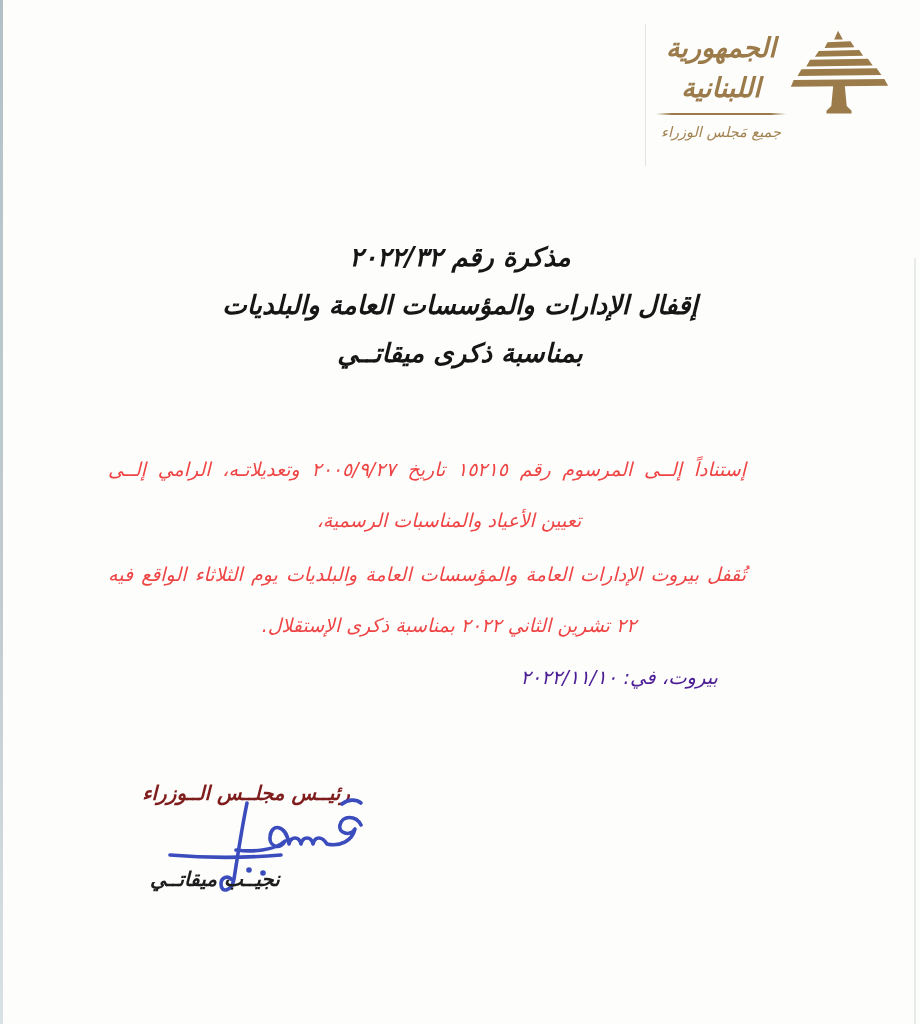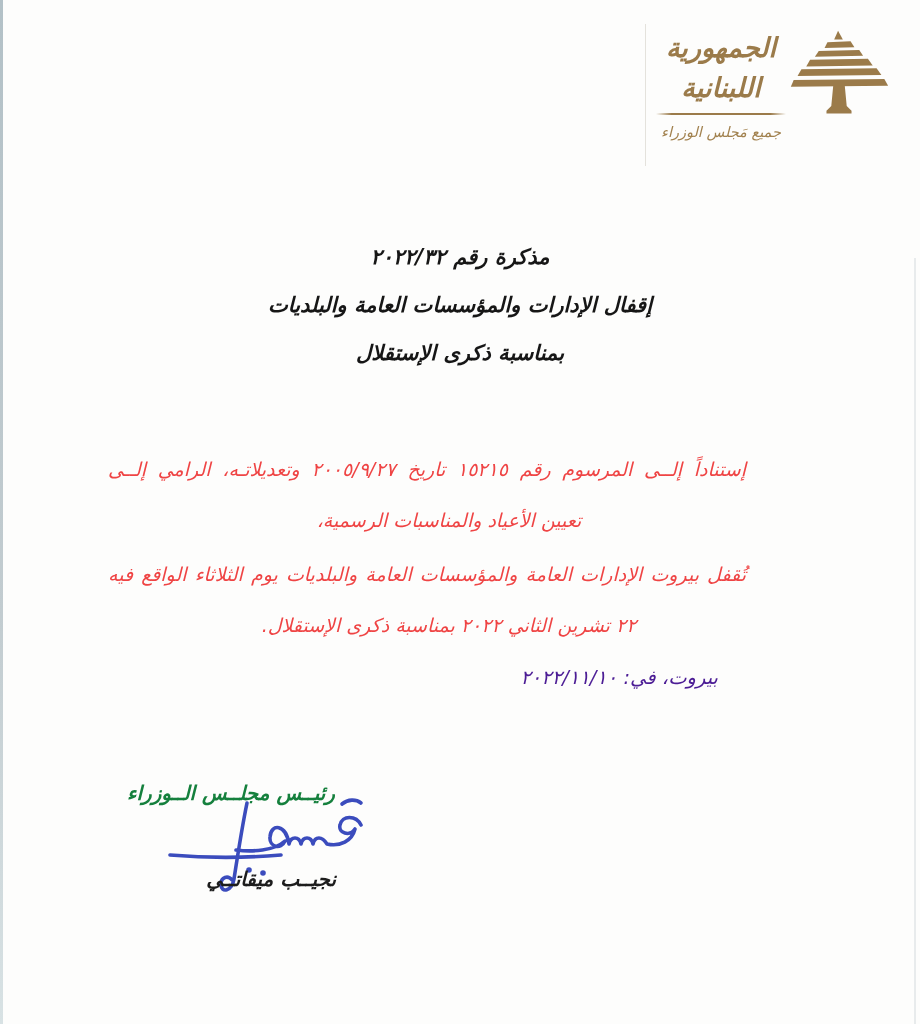--- a/index.html
+++ b/index.html
@@ -19,38 +19,38 @@
   .lh-text  { position:absolute; left:646px; top:28px; width:150px; text-align:center; color:#9b7b4a; }
   .lh-rep   { font-size:27px; font-weight:bold; line-height:40px; letter-spacing:1px; direction:rtl; }
   .lh-rule  { height:2px; margin:5px 10px 0 10px;
               background:linear-gradient(90deg,transparent,#9b7b4a 12%,#9b7b4a 88%,transparent); }
   .lh-office{ font-size:14.5px; margin-top:9px; direction:rtl; color:#a2824f; }
   .cedar    { position:absolute; left:786px; top:24px; width:106px; height:106px; }
 
   
   .title-block { position:absolute; top:233px; left:0; width:100%; text-align:center;
                  font-weight:bold; color:#161616; }
-  .t-line { font-size:21px; line-height:48px; direction:rtl; }
+  .t-line { font-size:26px; line-height:48px; direction:rtl; }
 
   .para { position:absolute; left:108px; width:682px; direction:rtl; color:#ef4444;
           font-size:19px; line-height:51px; }
   .p1 { top:444px; }
   .p2 { top:549px; }
   .line.full { text-align:justify; text-align-last:justify; -moz-text-align-last:justify;
                white-space:nowrap; padding-right:44px; }
   .line.last { text-align:center; }
 
   .date-line { position:absolute; top:666px; right:202px; direction:rtl;
                font-size:19.5px; color:#4c1d95; }
 
   
-  .sig-title { position:absolute; top:781px; left:112px; width:238px; text-align:center;
-               direction:rtl; font-size:20px; font-weight:bold; color:#15803d; white-space:nowrap; }
+  .sig-title { position:absolute; top:781px; left:112px; width:238px; 
+               direction:rtl; font-size:20px; font-weight:bold; color:#7f1d1d; white-space:nowrap; }
   .sig-ink   { position:absolute; top:795px; left:128px; width:238px; height:110px; }
-  .sig-name  { position:absolute; top:867px; left:150px; width:186px; text-align:right;
+  .sig-name  { position:absolute; top:867px; left:150px; width:186px; text-align:left;
                direction:rtl; font-size:20px; font-weight:bold; color:#1d1d1d; white-space:nowrap; }
 </style>
 </head>
 <body>
 
 <div class="page">
 
   <div class="edge-left"></div>
   <div class="edge-right"></div>
 
@@ -74,21 +74,21 @@
         <path d="M8,53 L102,52 L106,59 L5,60 Z"></path>
         <path d="M49,59 L61,59 L63,80 L68,85 L68,88 L42,88 L42,85 L47,80 Z"></path>
       </g>
     </svg>
   </header>
 
   <main>
     <div class="title-block">
       <div class="t-line">مذكرة رقم ٢٠٢٢/٣٢</div>
       <div class="t-line">إقفال الإدارات والمؤسسات العامة والبلديات</div>
-      <div class="t-line">بمناسبة ذكرى الإستقلال</div>
+      <div class="t-line">بمناسبة ذكرى ميقاتــي</div>
     </div>
 
     <div class="para p1">
       <div class="line full">إستناداً إلــى المرسوم رقم ١٥٢١٥ تاريخ ٢٠٠٥/٩/٢٧ وتعديلاتـه، الرامي إلــى</div>
       <div class="line last">تعيين الأعياد والمناسبات الرسمية،</div>
     </div>
 
     <div class="para p2">
       <div class="line full">تُقفل بيروت الإدارات العامة والمؤسسات العامة والبلديات يوم الثلاثاء الواقع فيه</div>
       <div class="line last">٢٢ تشرين الثاني ٢٠٢٢ بمناسبة ذكرى الإستقلال.</div>

